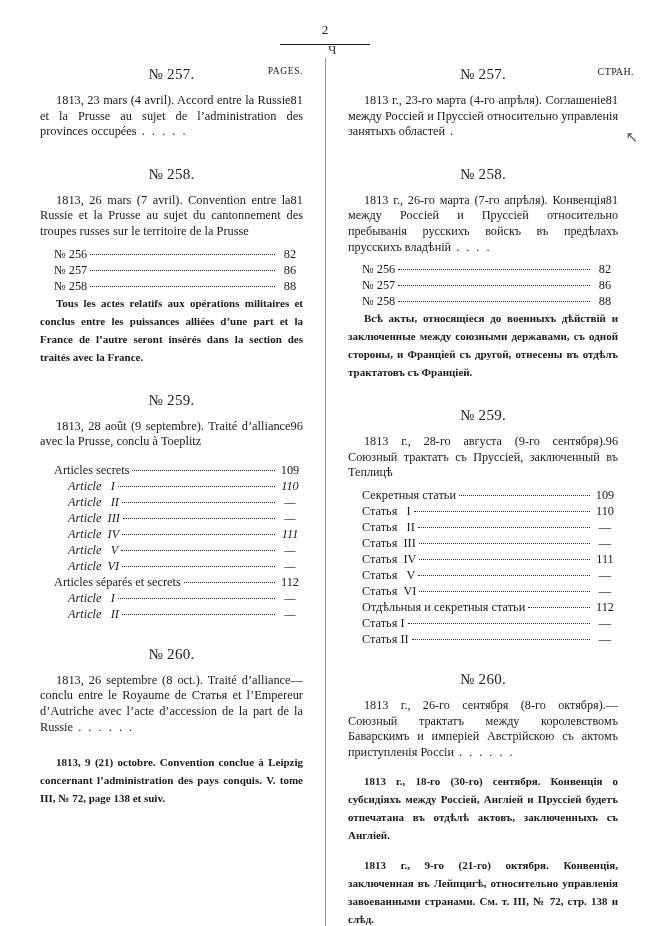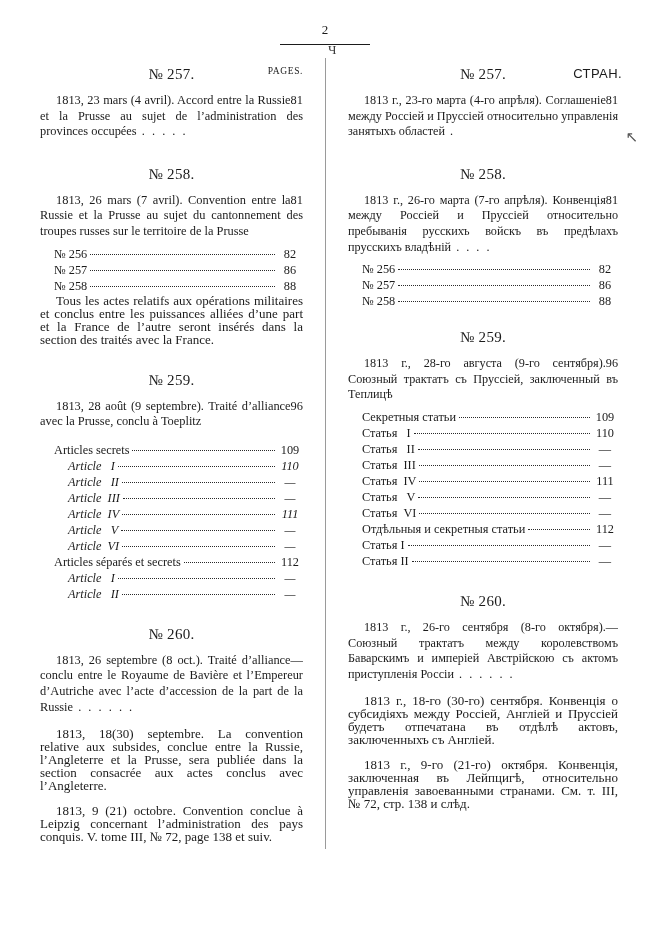--- a/index.html
+++ b/index.html
@@ -62,25 +62,25 @@
   .col-left .pages-label {
     position: absolute;
     right: 22px;
     top: 8px;
     font-size: 9.5px;
     letter-spacing: 0.6px;
     font-family: "Liberation Serif", serif;
   }
   .col-right .pages-label {
     position: absolute;
-    right: 28px;
+    right: 16px;
     top: 8px;
-    font-size: 13px;
+    font-size: 10px;
     letter-spacing: 0.4px;
-    font-family: Liberation Sans, sans-serif;
+    font-family: Liberation Serif, serif;
   }
   .section-head {
     text-align: center;
     font-size: 15px;
     margin: 6px 0 10px 0;
     letter-spacing: 0.3px;
   }
   .section-head.first { margin-top: 8px; }
 
   .para {
@@ -119,24 +119,24 @@
     transform: translateY(-3px);
   }
   .entry .num {
     min-width: 26px;
     text-align: center;
     white-space: pre;
   }
   .entry.sub { padding-left: 28px; font-style: italic; }
 
   .bold-block {
-    font-size: 13px;
-    line-height: 13px;
+    font-size: 11px;
+    line-height: 18px;
     text-align: justify;
-    font-weight: normal;
+    font-weight: bold;
     text-indent: 16px;
     margin: 0 0 6px 0;
   }
   .spacer-6 { height: 6px; }
   .spacer-14 { height: 14px; }
   .spacer-18 { height: 18px; }
 
   .marginal {
     position: absolute;
     font-size: 13px;
@@ -244,24 +244,23 @@
       <div class="entry sub">
         <span class="lbl">Article   II</span>
         <span class="dots"></span>
         <span class="num">—</span>
       </div>
 
       <div class="spacer-18"></div>
 
       <div class="section-head">№ 260.</div>
       <p class="para">
-        <span class="pg">—</span><b>1813, 26 septembre (8 oct.).</b><span> Traité d’alliance conclu entre le Royaume de Bavière et l’Empereur d’Autriche avec l’acte d’accession de la part de la Russie</span><span class="leaders"> . . . . . .</span>
-      </p>
-      <div class="spacer-6"></div>
-      <div class="bold-block">1813, 18(30) septembre. La convention relative aux subsides, conclue entre la Russie, l’Angleterre et la Prusse, sera publiée dans la section consacrée aux actes conclus avec l’Angleterre.</div>
+        <span class="pg">—</span><b>1813, 26 septembre (8 oct.).</b><span> Traité d’alliance conclu entre le Royaume de Статья et l’Empereur d’Autriche avec l’acte d’accession de la part de la Russie</span><span class="leaders"> . . . . . .</span>
+      </p>
+      <div class="spacer-6"></div>
       <div class="spacer-6"></div>
       <div class="bold-block">1813, 9 (21) octobre. Convention conclue à Leipzig concernant l’administration des pays conquis. V. tome III, № 72, page 138 et suiv.</div>
     </div>
 
     <div class="col col-right">
       <div class="pages-label">СТРАН.</div>
 
       <div class="section-head first">№ 257.</div>
       <p class="para cy">
         <span class="pg">81</span><b>1813 г., 23-го марта (4-го апрѣля).</b><span> Соглашеніе между Россіей и Пруссіей относительно управленія занятыхъ областей</span><span class="leaders"> .</span>
@@ -281,20 +280,21 @@
       <div class="entry">
         <span class="lbl">№ 257</span>
         <span class="dots"></span>
         <span class="num">86</span>
       </div>
       <div class="entry">
         <span class="lbl">№ 258</span>
         <span class="dots"></span>
         <span class="num">88</span>
       </div>
+      <div class="bold-block">Всѣ акты, относящіеся до военныхъ дѣйствій и заключенные между союзными державами, съ одной стороны, и Франціей съ другой, отнесены въ отдѣлъ трактатовъ съ Франціей.</div>
 
       <div class="spacer-14"></div>
 
       <div class="section-head">№ 259.</div>
       <p class="para cy">
         <span class="pg">96</span><b>1813 г., 28-го августа (9-го сентября).</b><span> Союзный трактатъ съ Пруссіей, заключенный въ Теплицѣ</span>
       </p>
       <div class="entry">
         <span class="lbl">Секретныя статьи</span>
         <span class="dots"></span>

